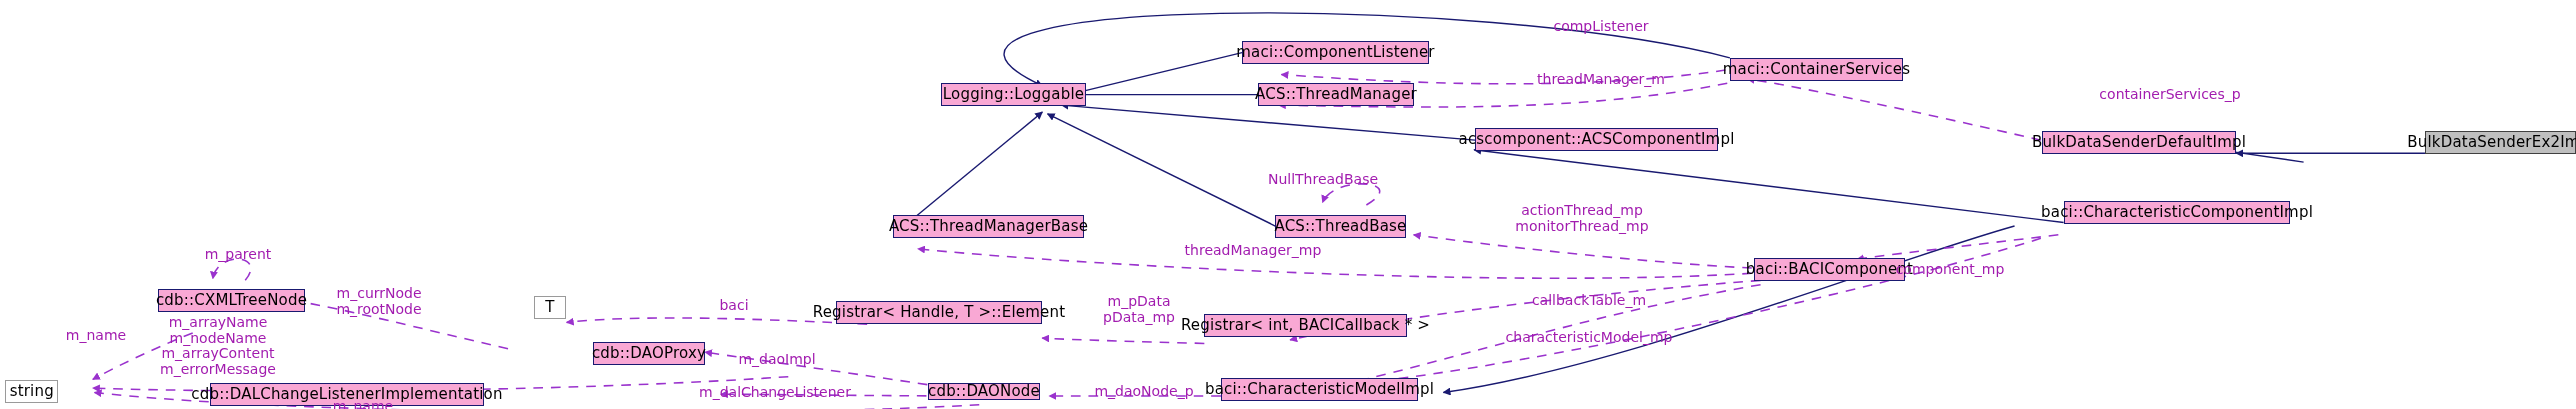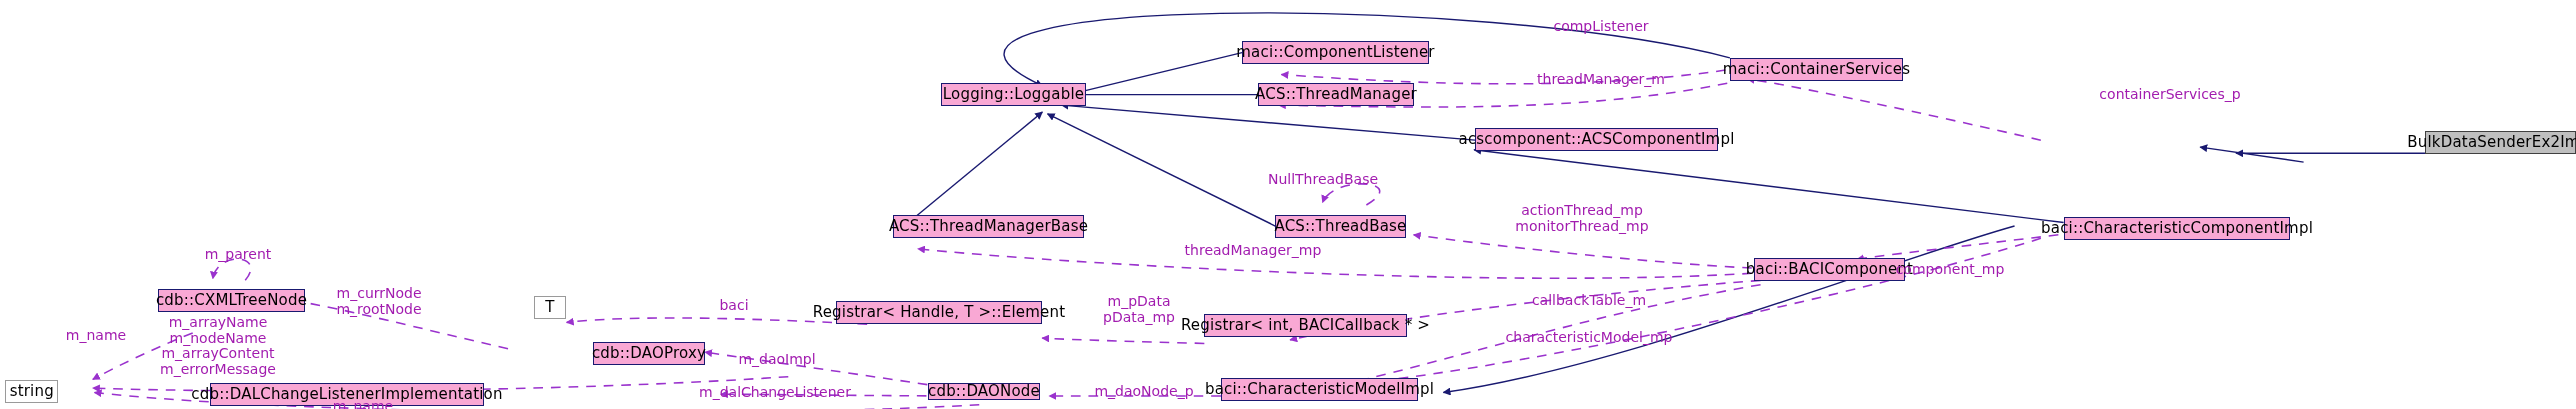--- a/index.html
+++ b/index.html
@@ -103,24 +103,25 @@
       <path d="M1118,462 C800,480 300,470 108,448"></path>
 
     </g>
   </svg>
 
   <div class="node-box" style="left:1242px;  top:41px;  width:187px; height:23px;">maci::ComponentListener</div>
   <div class="node-box" style="left:916px;  top:83px;  width:145px; height:23px;margin-left:25px;">Logging::Loggable</div>
   <div class="node-box" style="left:1258px;  top:83px;  width:156px; height:23px;">ACS::ThreadManager</div>
   <div class="node-box" style="left:1730px;  top:58px;  width:173px; height:23px;">maci::ContainerServices</div>
   <div class="node-box" style="left:1475px;  top:128px; width:243px; height:23px;">acscomponent::ACSComponentImpl</div>
+  <div class="node-box" style="left:2042px;  top:131px; width:194px; height:23px;">BulkDataSenderDefaultImpl</div>
   <div class="node-box gray" style="left:2425px;  top:131px; width:151px; height:23px;">BulkDataSenderEx2Impl</div>
   <div class="node-box" style="left:893px;  top:215px; width:191px; height:23px;">ACS::ThreadManagerBase</div>
   <div class="node-box" style="left:1275px;  top:215px; width:131px; height:23px;">ACS::ThreadBase</div>
-  <div class="node-box" style="left:2064px; top:201px; width:226px; height:23px;margin-top:16px;">baci::CharacteristicComponentImpl</div>
+  <div class="node-box" style="left:2064px; top:201px; width:226px; height:23px;">baci::CharacteristicComponentImpl</div>
   <div class="node-box" style="left:1754px;  top:258px; width:151px; height:23px;">baci::BACIComponent</div>
   <div class="node-box" style="left:158px;   top:289px; width:147px; height:23px;">cdb::CXMLTreeNode</div>
   <div class="node-box extl" style="left:534px;   top:296px; width:32px;  height:23px;">T</div>
   <div class="node-box" style="left:836px;   top:301px; width:206px; height:23px;">Registrar&lt; Handle, T &gt;::Element</div>
   <div class="node-box" style="left:1204px;  top:314px; width:203px; height:23px;">Registrar&lt; int, BACICallback * &gt;</div>
   <div class="node-box" style="left:593px;   top:342px; width:112px; height:23px;">cdb::DAOProxy</div>
   <div class="node-box extl" style="left:5.3px;     top:380px; width:53px;  height:23px;">string</div>
   <div class="node-box" style="left:210px;   top:383px; width:274px; height:23px;">cdb::DALChangeListenerImplementation</div>
   <div class="node-box" style="left:928px;  top:383px; width:112px; height:17px;">cdb::DAONode</div>
   <div class="node-box" style="left:1221px; top:378px; width:197px; height:23px;">baci::CharacteristicModelImpl</div>

